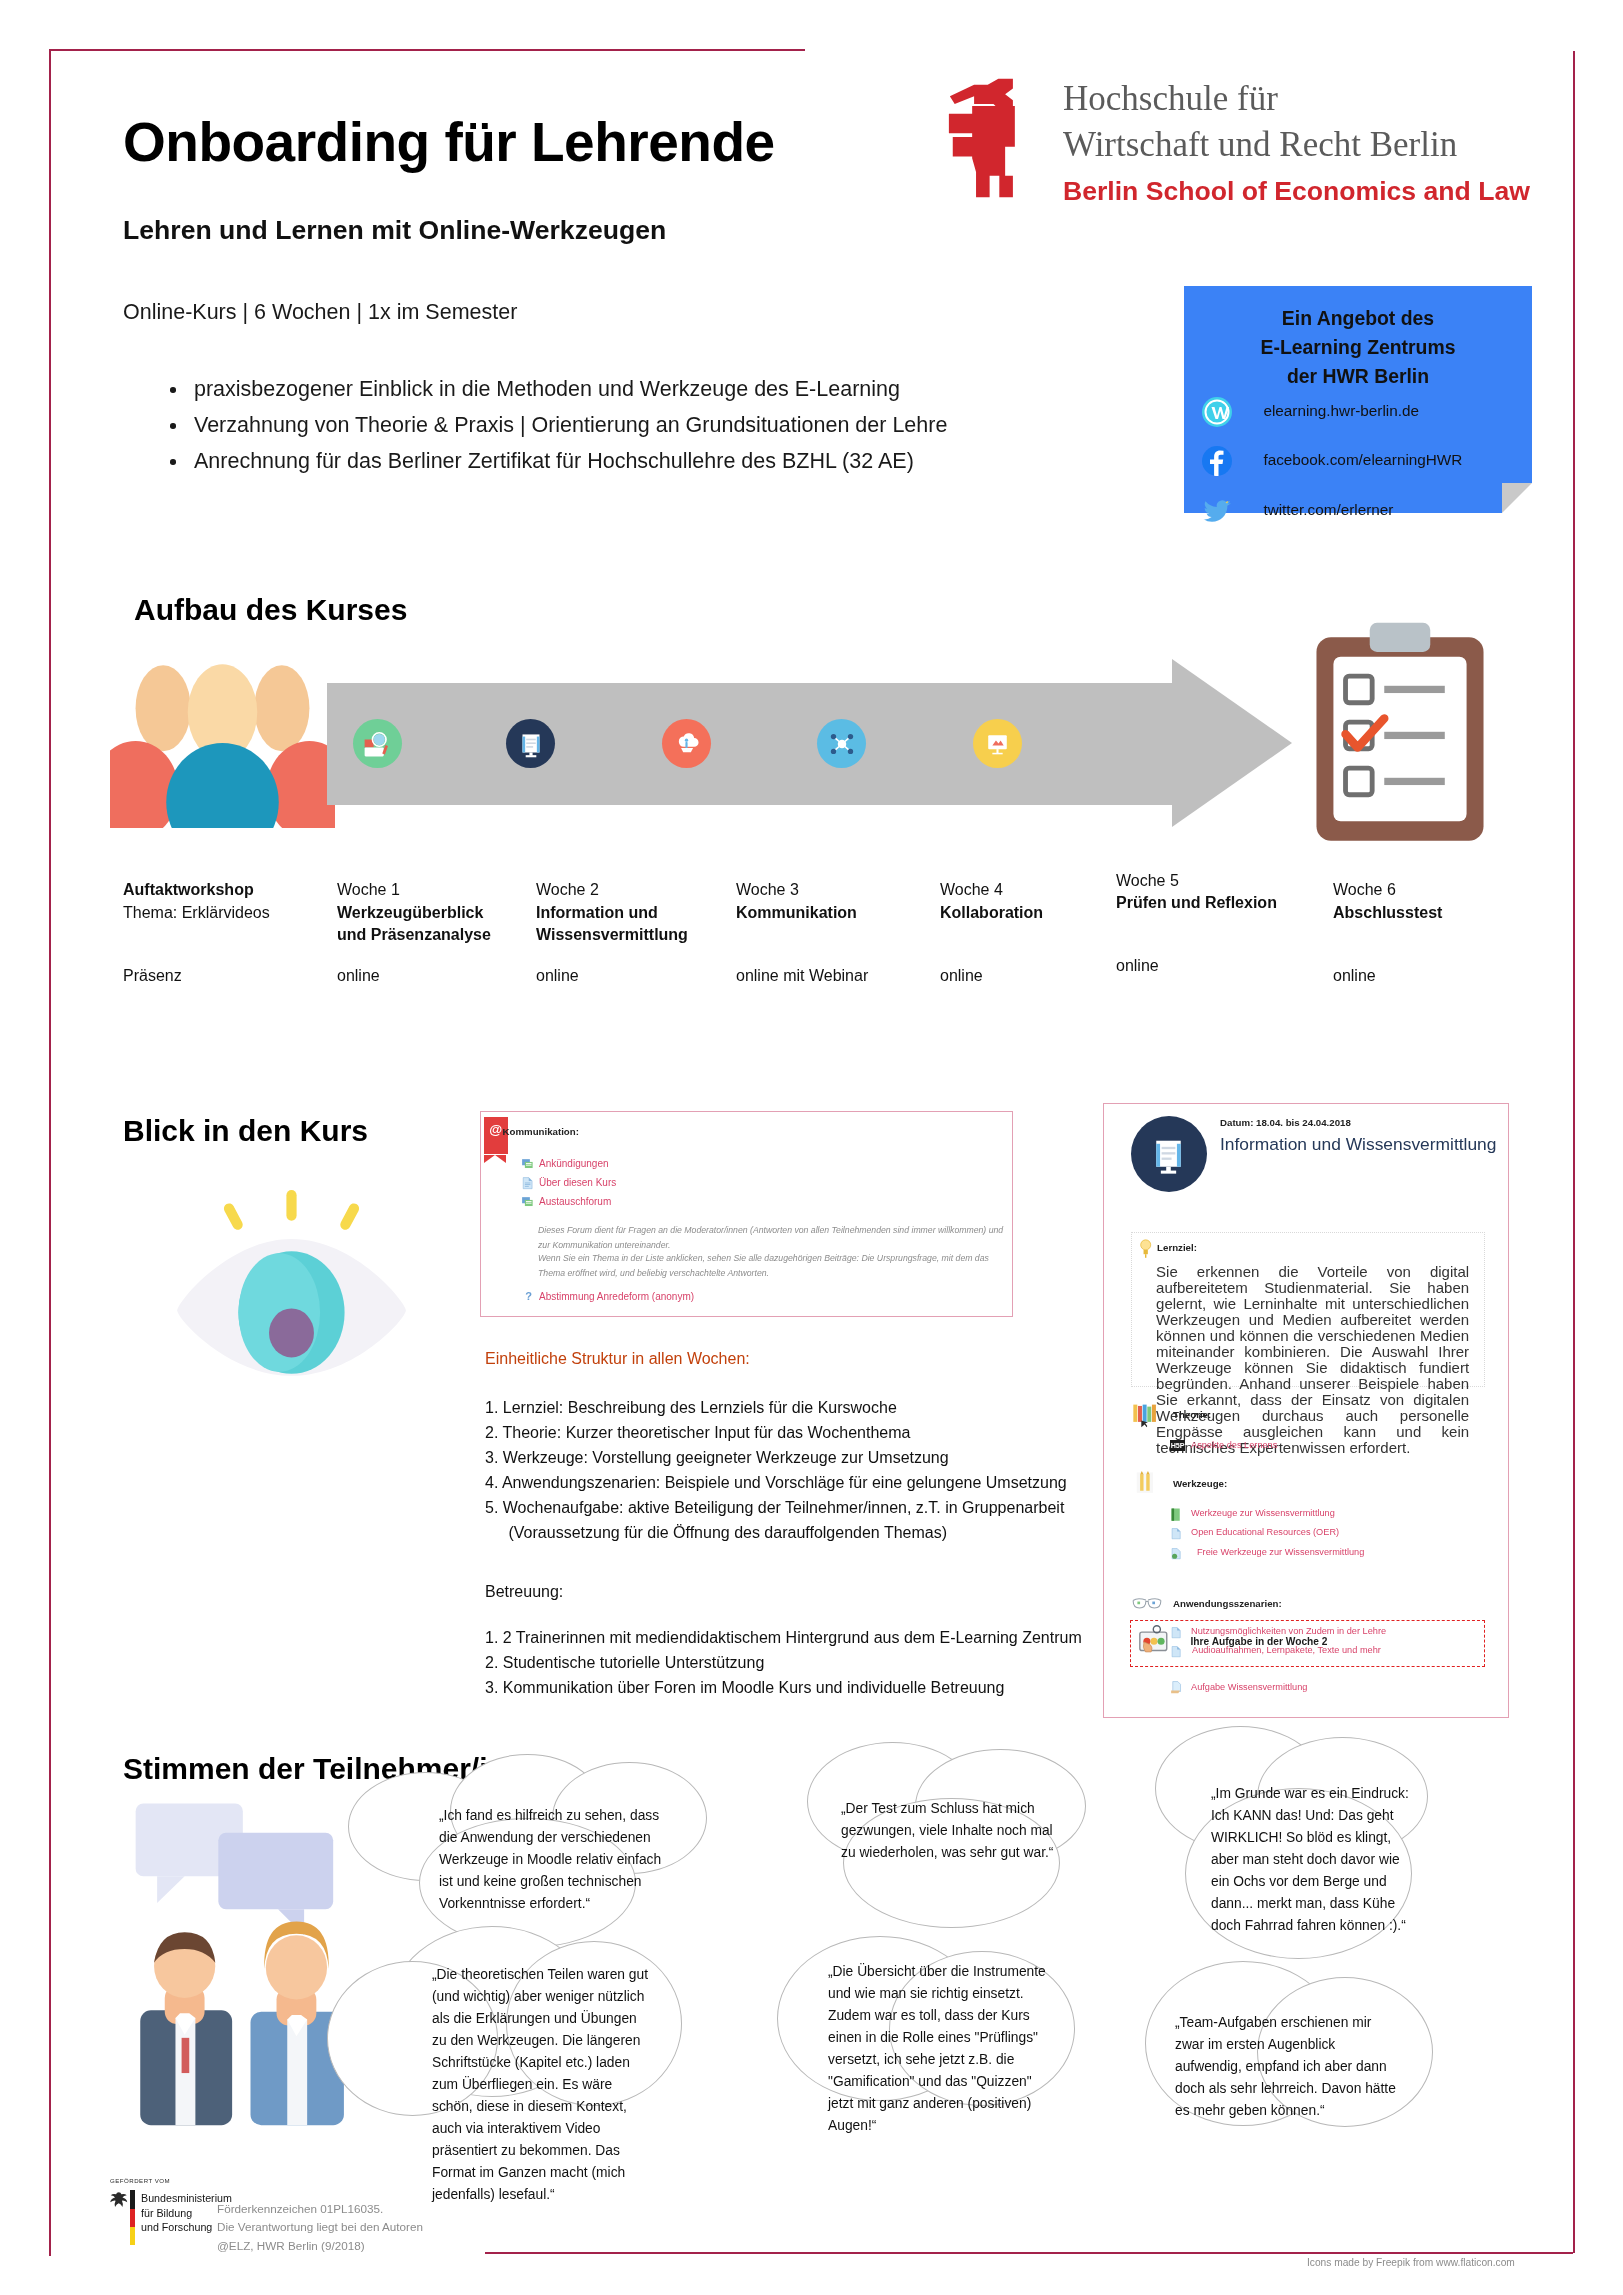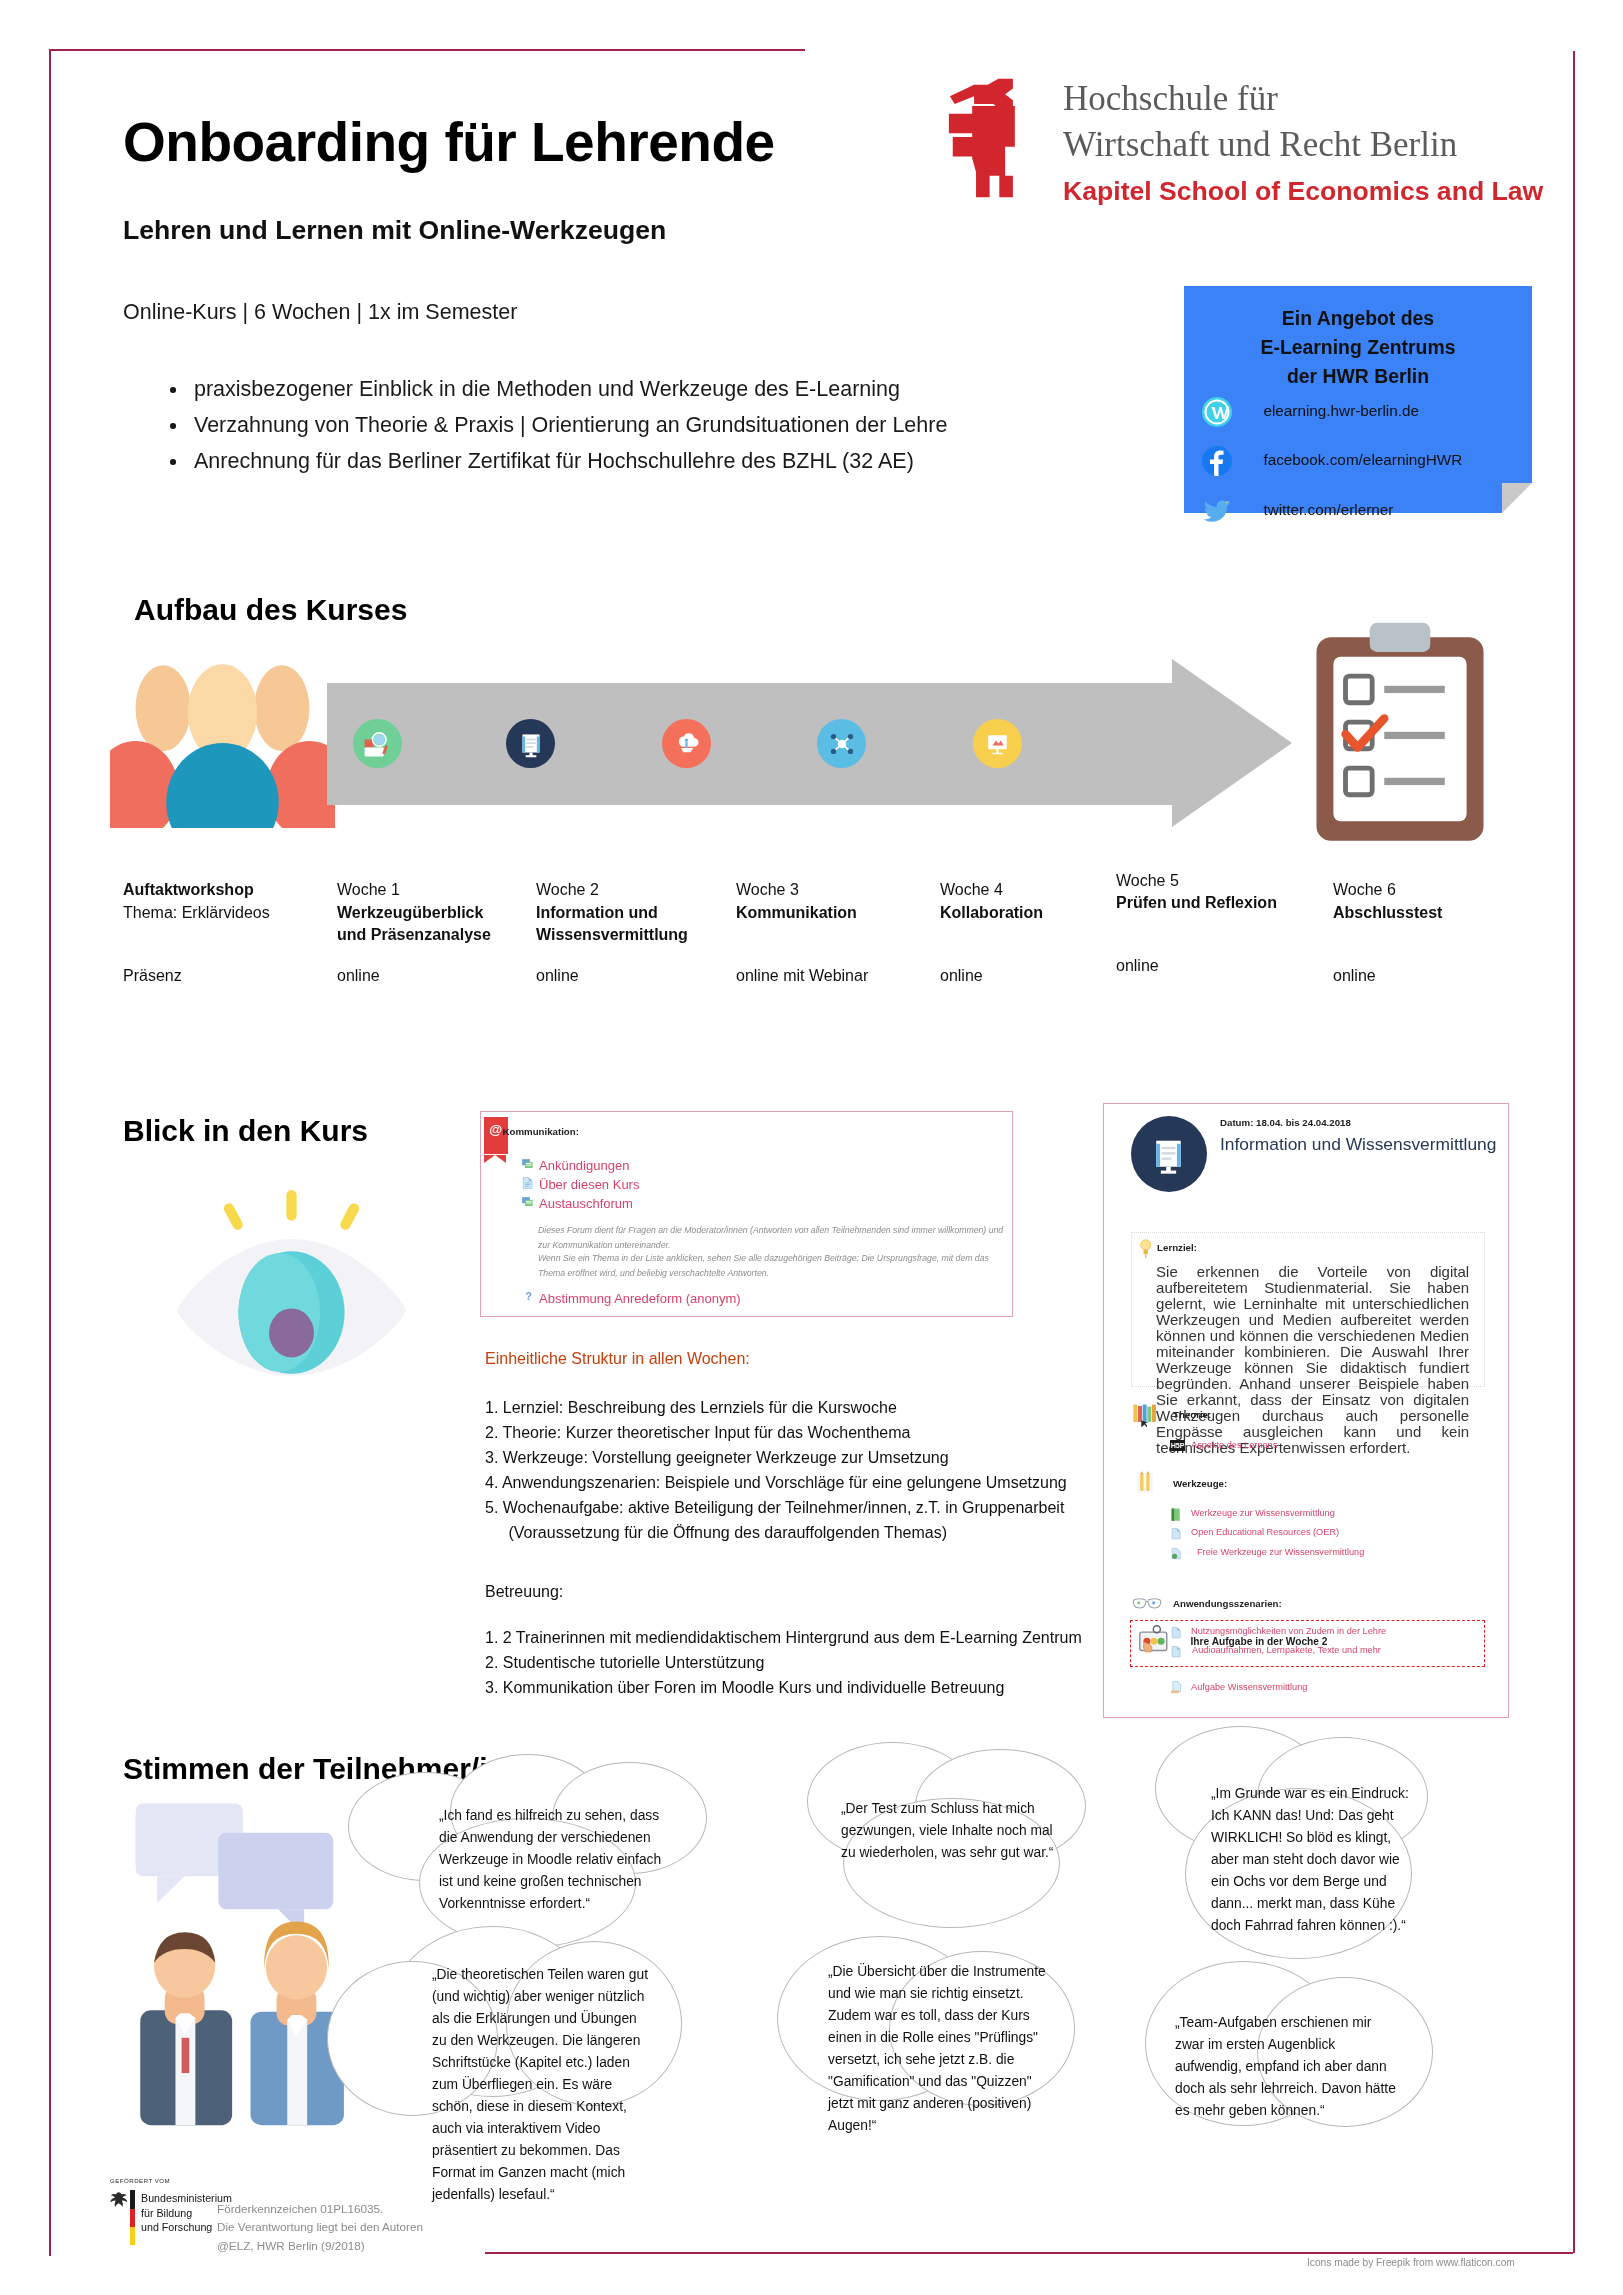--- a/index.html
+++ b/index.html
@@ -92,21 +92,21 @@
   .eye{position:absolute;left:169px;top:1190px;width:245px;height:189px;}
 
   .shot{position:absolute;background:#fff;border:1.5px solid #e3a0b4;}
   #shot-komm{left:480px;top:1111px;width:531px;height:204px;}
   #shot-info{left:1103px;top:1103px;width:404px;height:613px;}
 
   .komm-head{position:absolute;left:21.5px;top:14.3px;font-size:9.7px;font-weight:bold;color:#222;}
   .ribbon{position:absolute;left:3.1px;top:5.1px;width:23.5px;height:37px;background:#e23d3d;}
   .ribbon:after{content:"";position:absolute;left:0;bottom:-8.7px;border-left:11.7px solid #e23d3d;border-right:11.7px solid #e23d3d;border-bottom:8.7px solid transparent;}
   .ribbon span{position:absolute;left:0;top:6.1px;width:23.5px;text-align:center;color:#fff;font-size:13.3px;line-height:13.3px;font-weight:bold;}
-  .komm-link{position:absolute;font-size:13px;color:#d8436a;}
+  .komm-link{position:absolute;font-size:10px;color:#d8436a;}
   .komm-ic{position:absolute;width:13.3px;height:14.3px;}
   .komm-para{position:absolute;font-size:8.7px;font-style:italic;color:#8d8d8d;line-height:15.3px;width:475px;}
 
   .info-head-date{position:absolute;left:116px;top:13.3px;font-size:9.7px;font-weight:bold;color:#222;}
   .info-head-title{position:absolute;left:116px;top:30px;font-size:17.4px;color:#253858;}
   .info-monitor{position:absolute;left:26.6px;top:12.3px;width:76px;height:76px;border-radius:50%;background:#253858;display:flex;align-items:center;justify-content:center;}
   .lernziel-box{position:absolute;left:26.6px;top:128px;width:352px;height:153px;border:1px dotted #d9d9d9;}
   .lz-title{position:absolute;left:25.5px;top:9.2px;font-size:9.7px;font-weight:bold;color:#222;}
   .lz-text{position:absolute;left:24.5px;top:31px;width:313px;font-size:15px;line-height:16px;color:#333;text-align:justify;}
   .sec-title{position:absolute;font-size:9.7px;font-weight:bold;color:#222;}
@@ -157,21 +157,21 @@
 
   <div class="logo">
     <svg class="logo-bear" viewBox="0 0 100 130">
       <path fill="#d1262d" d="M55 4 L70 4 L70 14 L62 20 L70 26 L70 36 L56 36 L50 30 L30 30 L30 22 L10 30 L5 22 L30 10 L44 10 Z
                                M28 32 L72 32 L72 74 L62 74 L62 104 L70 104 L70 126 L56 126 L56 104 L46 104 L46 126 L32 126 L32 100 L28 86 Z
                                M4 40 L28 40 L28 60 L4 60 Z
                                M8 64 L28 64 L28 84 L8 84 Z"></path>
     </svg>
     <div class="logo-l1">Hochschule für</div>
     <div class="logo-l2">Wirtschaft und Recht Berlin</div>
-    <div class="logo-l3">Kapitel School of Economics and Law</div>
+    <div class="logo-l3">Berlin School of Economics and Law</div>
   </div>
 
   <div class="offer-card">
     <div class="offer-title">
       <div>Ein Angebot des</div>
       <div>E-Learning Zentrums</div>
       <div>der HWR Berlin</div>
     </div>
     <div class="offer-rows">
 

